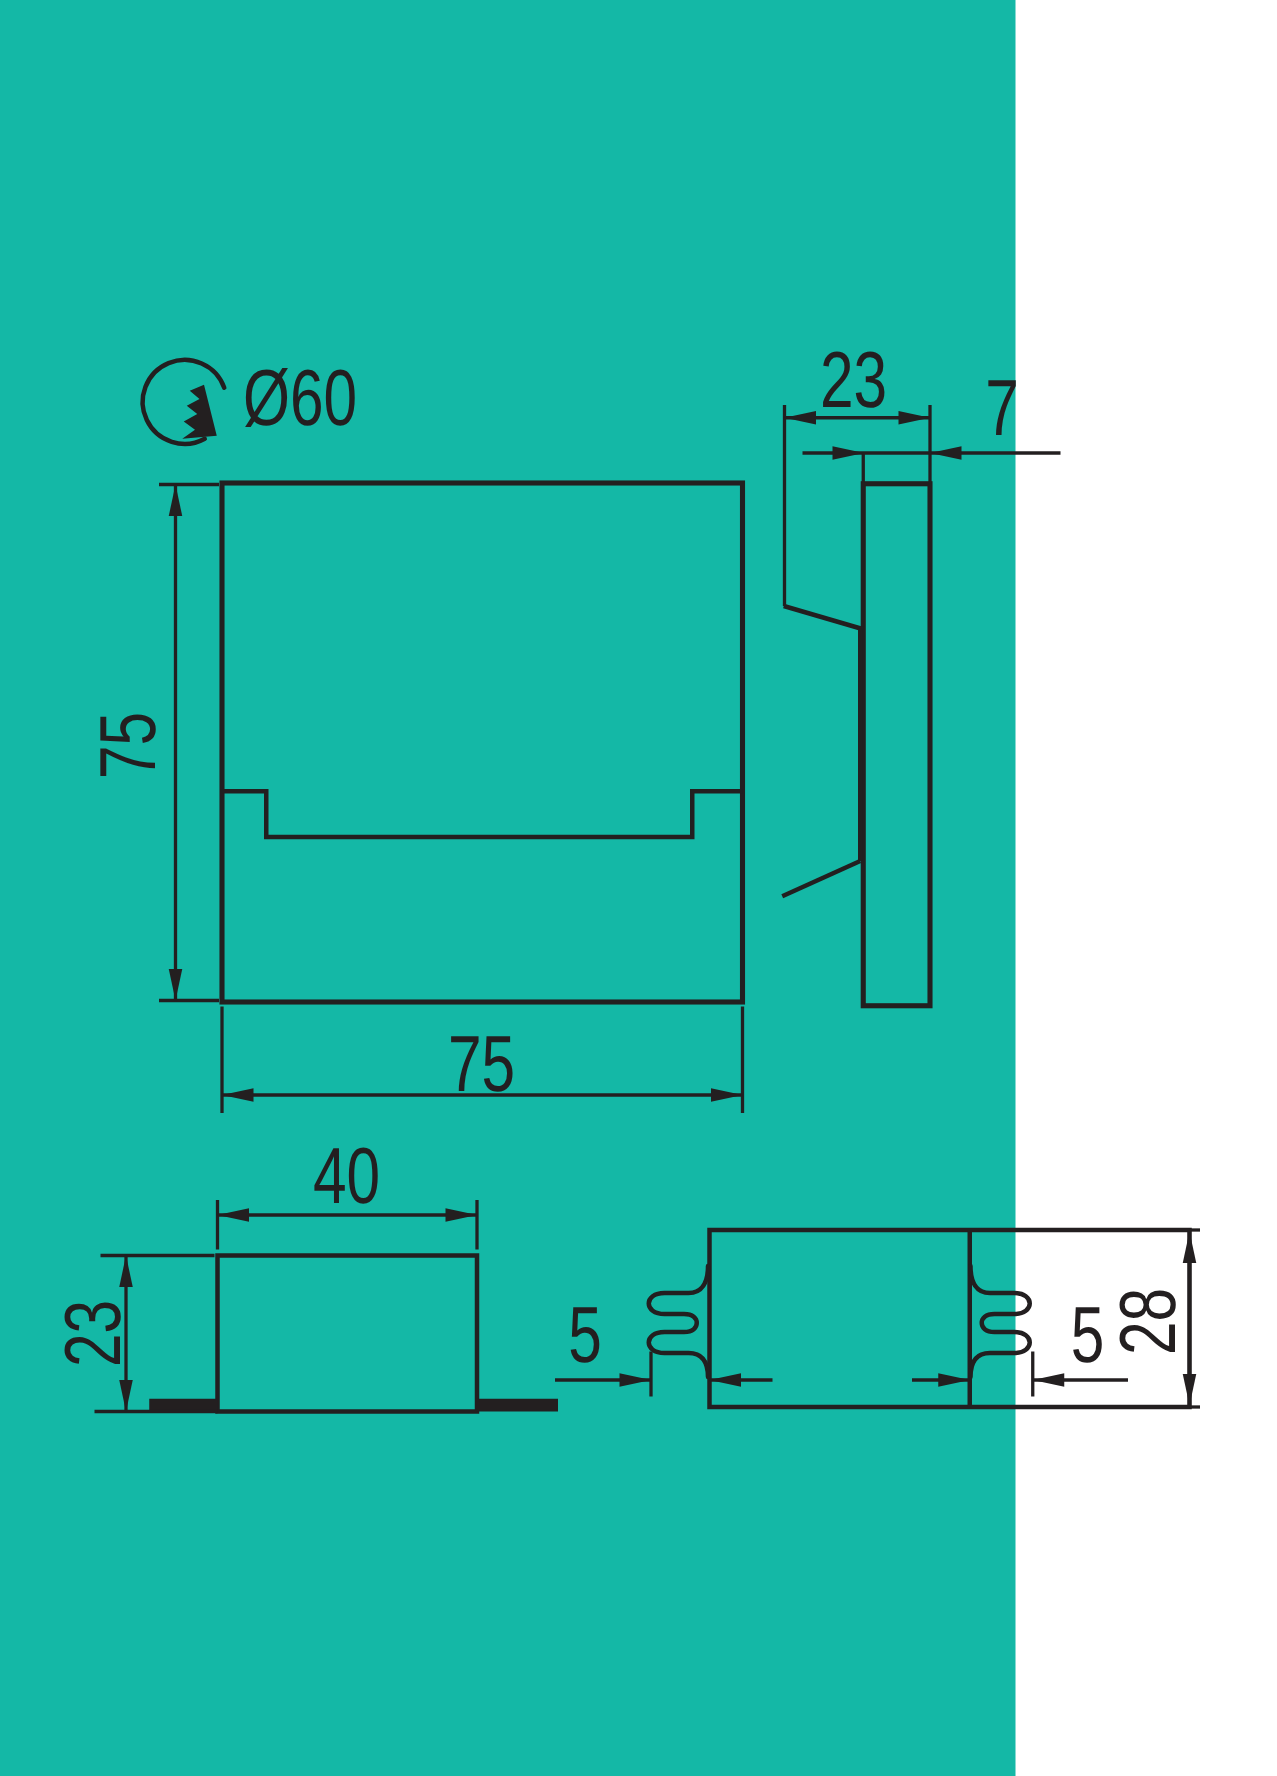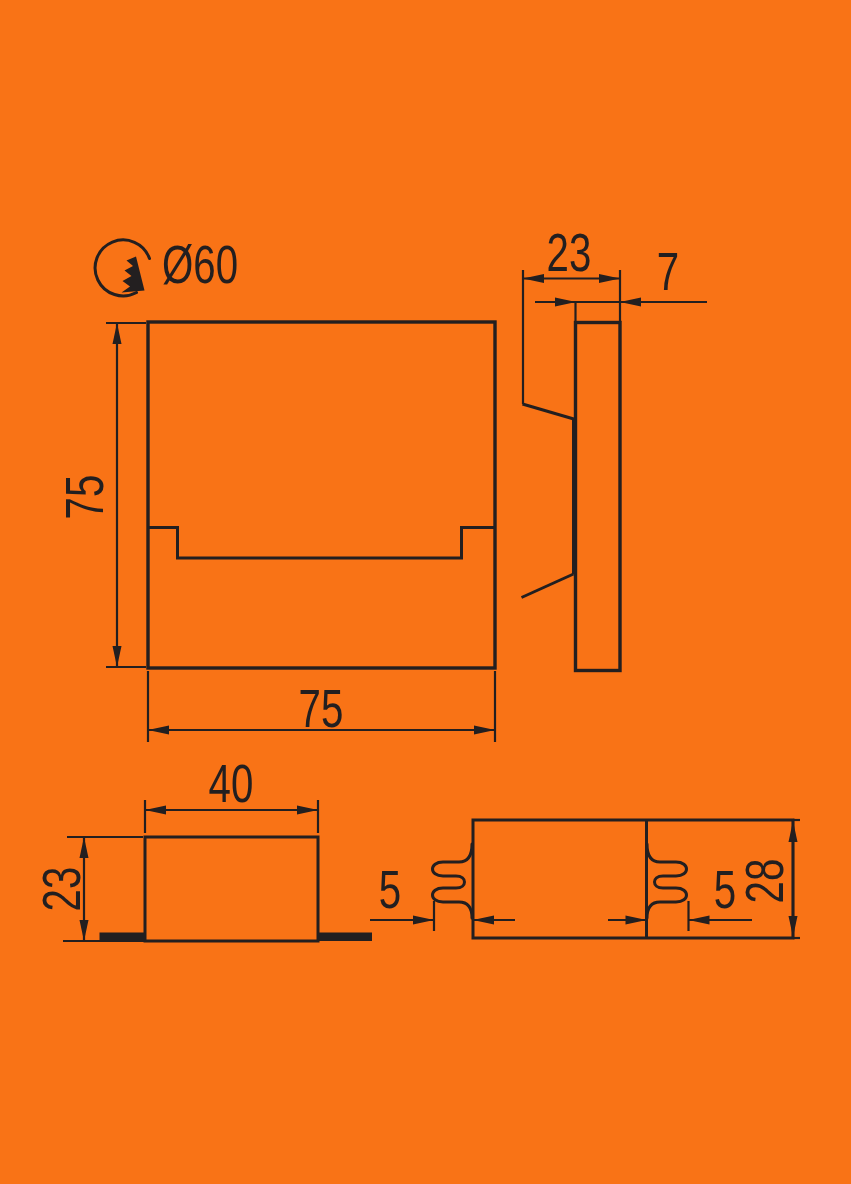--- a/index.html
+++ b/index.html
@@ -1,19 +1,19 @@
 <!DOCTYPE html>
 <html><head>
 <meta charset="utf-8">
 <style>
   html,body{margin:0;padding:0;background:#ffffff;}
   .canvas{
     position:relative;
-    width:851px;height:1184px;
-    background:#f97316;
+    width:677px;height:1184px;
+    background:#14b8a6;
     font-family:"Liberation Sans", sans-serif;
   }
   svg{display:block;}
   .outline{stroke:#231f20;stroke-width:3.4;fill:none;stroke-linejoin:miter;}
   .outline-med{stroke:#231f20;stroke-width:3;fill:none;stroke-linejoin:miter;}
   .thin{stroke:#231f20;stroke-width:2.2;fill:none;}
   .spring{stroke:#231f20;stroke-width:3;fill:none;stroke-linecap:round;}
   .arrow{fill:#231f20;stroke:none;}
   .solid{fill:#231f20;stroke:none;}
   .dim-text{

